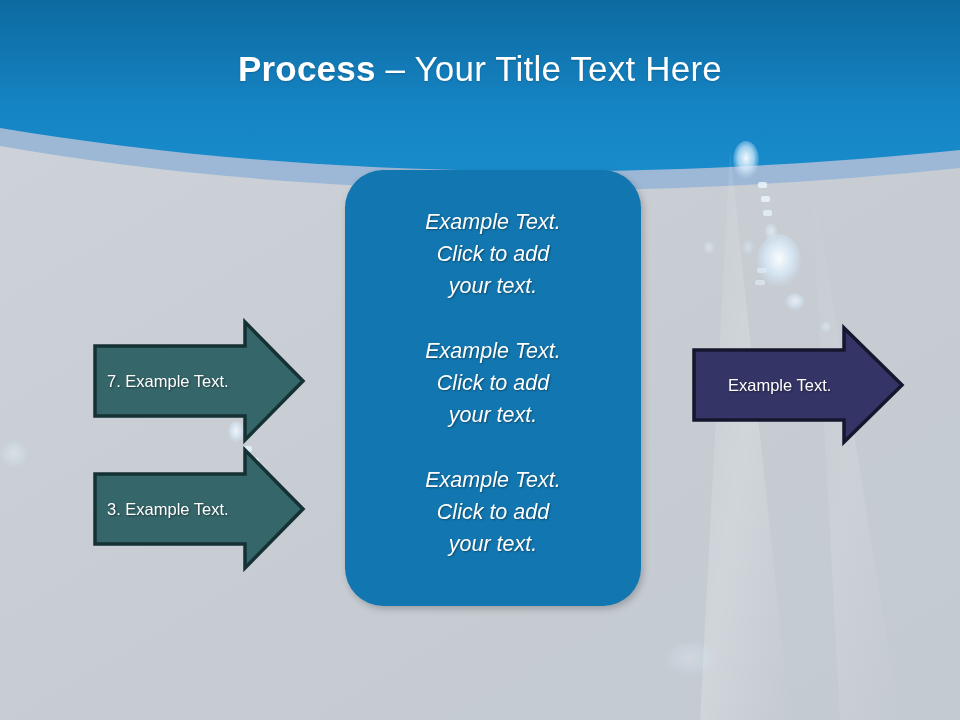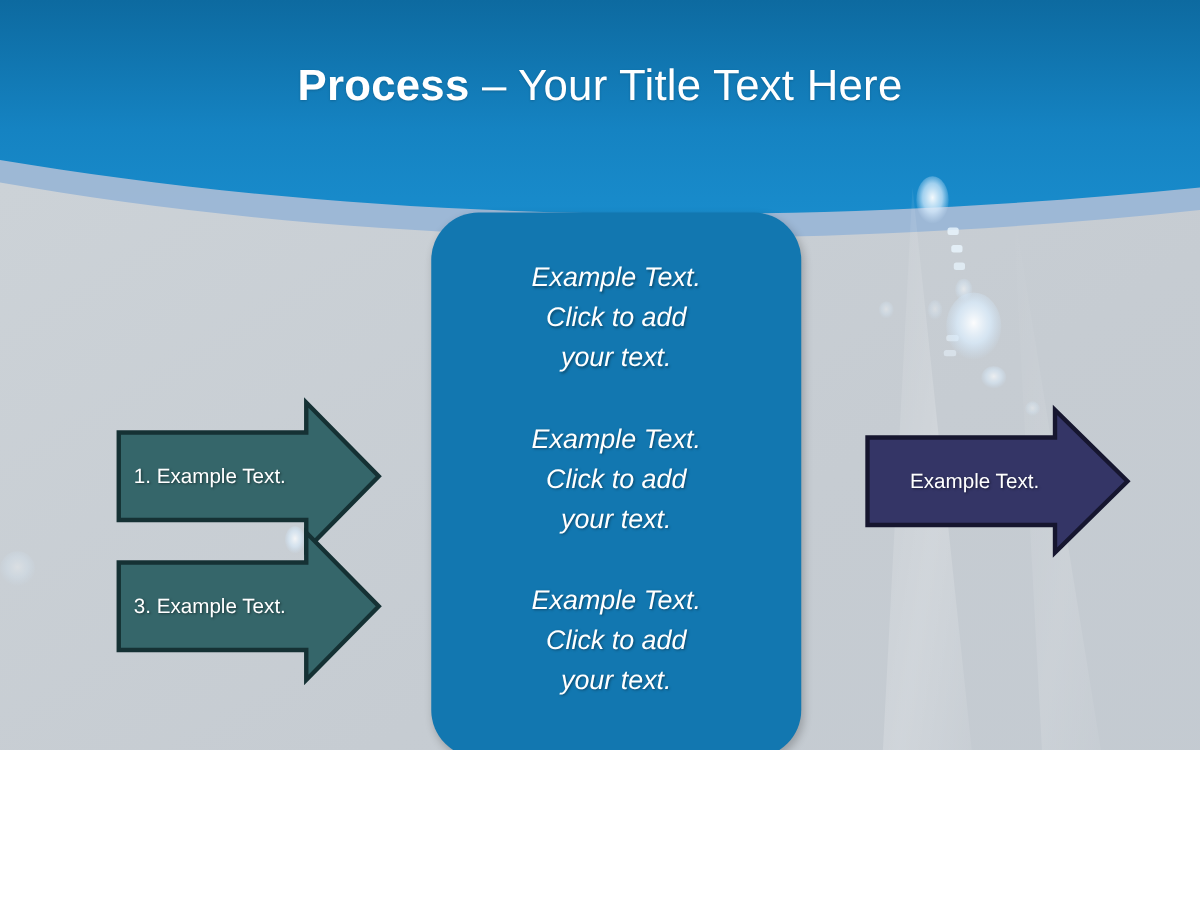--- a/index.html
+++ b/index.html
@@ -7,21 +7,21 @@
     padding: 0;
     background: #ffffff;
   }
   body {
     font-family: "Liberation Sans", sans-serif;
   }
 
   .slide {
     position: relative;
     width: 960px;
-    height: 600px;
+    height: 720px;
     overflow: hidden;
     background: #15803d;
   }
 
   
   .bg-svg {
     position: absolute;
     left: 0; top: 0;
     width: 960px;
     height: 720px;
@@ -58,21 +58,21 @@
     color: #ffffff;
     font-size: 16.5px;
     line-height: 20px;
     white-space: nowrap;
     text-shadow: 1px 1px 2px rgba(0,0,0,0.45);
     pointer-events: none;
   }
 
   .arrow-teal-1 { left: 93px;  top: 196px; width: 212px; height: 122px; }
   .arrow-teal-2 { left: 93px;  top: 320px; width: 212px; height: 122px; }
-  .arrow-teal-3 { left: 93px;  top: 424px; width: 212px; height: 122px; padding-left: 28px; }
+  .arrow-teal-3 { left: 93px;  top: 448px; width: 212px; height: 122px; padding-left: 28px; }
   .arrow-purple { left: 692px; top: 326px; width: 212px; height: 118px; }
 
   .arrow-teal-1 .arrow-label,
   .arrow-teal-2 .arrow-label,
   .arrow-teal-3 .arrow-label {
     left: 14px;
     top: 51px;
   }
   .arrow-purple .arrow-label {
     left: 36px;
@@ -168,21 +168,21 @@
     </g>
   </svg>
 
   <div class="title"><span class="strong">Process </span><span class="light">– Your Title Text Here</span></div>
 
 
   <div class="arrow-wrap arrow-teal-2">
     <svg class="arrow-svg" width="212" height="122" viewBox="0 0 212 122">
       <polygon points="2,26 152,26 152,2 210,61 152,120 152,96 2,96" fill="#35666a" stroke="#153134" stroke-width="3.5" stroke-linejoin="miter"></polygon>
     </svg>
-    <span class="arrow-label">1. Example Text.</span>
+    <span class="arrow-label">7. Example Text.</span>
   </div>
 
   <div class="arrow-wrap arrow-teal-3">
     <svg class="arrow-svg" width="212" height="122" viewBox="0 0 212 122">
       <polygon points="2,26 152,26 152,2 210,61 152,120 152,96 2,96" fill="#35666a" stroke="#153134" stroke-width="3.5" stroke-linejoin="miter"></polygon>
     </svg>
     <span class="arrow-label">3. Example Text.</span>
   </div>
 
   <div class="panel">

